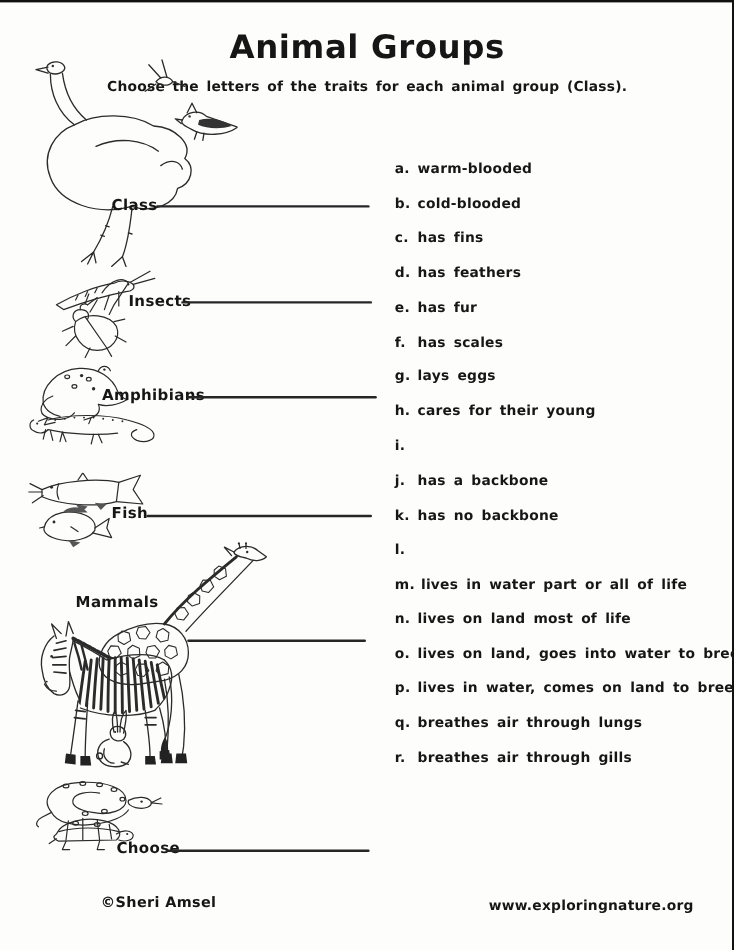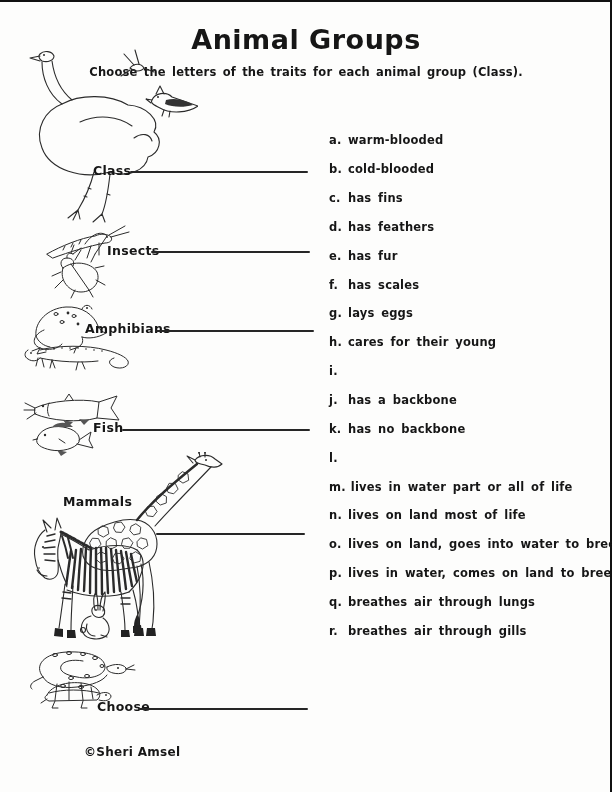--- a/index.html
+++ b/index.html
@@ -372,13 +372,14 @@
         <span class="tl">q.</span>
         <span>breathes air through lungs</span>
       </li>
     <li class="trait">
         <span class="tl">r.</span>
         <span>breathes air through gills</span>
       </li>
   </ul>
 
   <div class="footer-copyright">©Sheri Amsel</div>
+  <div class="footer-website">www.exploringnature.org</div>
 </div>
 
 </body></html>

